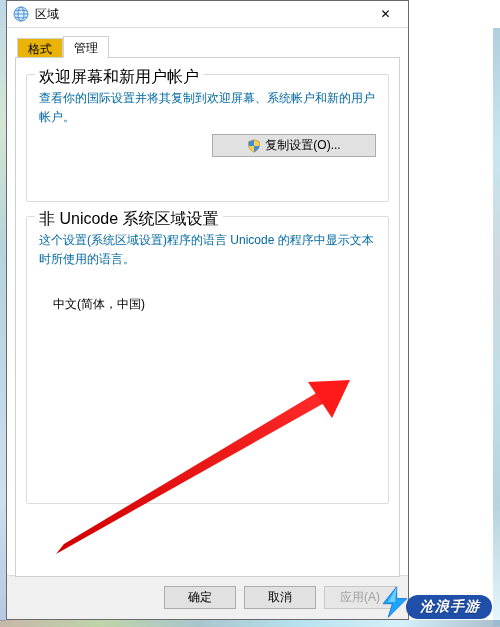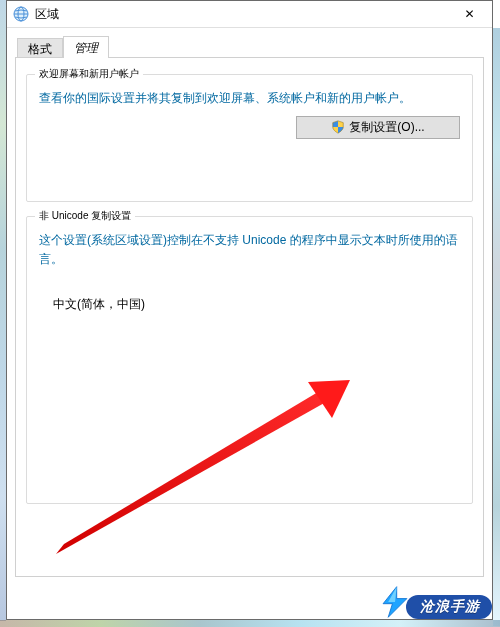--- a/index.html
+++ b/index.html
@@ -25,21 +25,21 @@
     background: linear-gradient(180deg,#5f9fbf,#8fcfdf,#9fb0bf,#7fc0d0,#6fa8b8,#cfefff);
     opacity: 0.5;
   }
   .edge-bottom {
     left: 0; bottom: 0; width: 500px; height: 7px;
     background: linear-gradient(90deg,#7f5f3f,#6f9f3f,#3f7f8f,#5fbfdf,#9fdfef,#3f6f8f);
     opacity: 0.45;
   }
 
   .window {
-    position: absolute; left: 6px; top: 0; width: 487px; height: 620px;
+    position: absolute; left: 6px; top: 0; width: 403px; height: 620px;
     background: #fff; border: 1px solid #6a6a6a;
     z-index: 1;
   }
   .titlebar {
     height: 27px; display: flex; align-items: center;
     padding-left: 6px; border-bottom: 1px solid #e0e0e0;
   }
   .titlebar .globe {
     width: 16px; height: 16px; margin-right: 6px; flex: 0 0 auto;
   }
@@ -59,42 +59,42 @@
     position: relative; height: 21px; margin-top: 2px;
   }
   .tab {
     position: absolute; top: 0; height: 21px;
     border: 1px solid #d0d0d0; border-bottom: none;
     background: #fff; font-size: 12px;
     padding: 2px 10px 0 10px;
     display: flex; align-items: center; cursor: default;
   }
   .tab.inactive {
-    background: #e5e5e5; z-index: 1; top: 2px; height: 19px;
+    background: #eab308; z-index: 1; top: 2px; height: 19px;
   }
   .tab.active {
-    background: #fff; z-index: 3; height: 22px; font-style: italic;
+    background: #fff; z-index: 3; height: 22px;
   }
   .tab.t0 { left: 2px; }
   .tab.t1 { left: 48px; }
   .tabpanel {
     border: 1px solid #d0d0d0; background: #fff;
     height: 520px; position: relative; z-index: 2;
     padding: 10px 10px;
   }
 
   
   .group {
     position: relative; border: 1px solid #dcdcdc;
     border-radius: 2px; padding: 14px 12px 12px 12px;
     margin-bottom: 14px;
   }
   .group-title {
     position: absolute; top: -8px; left: 8px;
-    background: #fff; padding: 0 4px; font-size: 10px;
+    background: #fff; padding: 0 4px; font-size: 16px;
   }
   .group1 { height: 128px; margin-top: 6px; }
   .group2 { height: 288px; }
 
   .desc { font-size: 12px; color: #0369a1; line-height: 1.55; }
   .subhead { margin-top: 22px; font-size: 12px; }
   .lang { margin-top: 28px; padding-left: 14px; font-size: 12px; }
 
   .btnrow {
     display: flex; justify-content: flex-end; margin-top: 8px;
@@ -191,28 +191,39 @@
               <path d="M2 8 L8 8 L8 15 C8 15 2 12 2 8 Z" fill="#ffd24a"></path>
               <path d="M8 8 L14 8 C14 12 8 15 8 15 Z" fill="#3a8ee6"></path>
               <path d="M8 1 L14 3 V8 C14 12 8 15 8 15 C8 15 2 12 2 8 V3 Z" fill="none" stroke="#8a6a00" stroke-width="0.6"></path>
             </svg>
             <span>复制设置(O)...</span>
           </button>
         </div>
       </div>
 
       <div class="group group2">
-        <span class="group-title">非 Unicode 复制设置</span>
-        <div class="desc">这个设置(系统区域设置)控制在不支持 Unicode 的程序中显示文本时所使用的语言。</div>
+        <span class="group-title">非 Unicode 系统区域设置</span>
+        <div class="desc">这个设置(系统区域设置)程序的语言 Unicode 的程序中显示文本时所使用的语言。</div>
         <div class="lang">中文(简体，中国)</div>
       </div>
 
     </div>
   </div>
 
+  <div class="bottombar">
+    <button class="winbtn">
+      <span>确定</span>
+    </button>
+    <button class="winbtn">
+      <span>取消</span>
+    </button>
+    <button class="winbtn disabled" disabled="">
+      <span>应用(A)</span>
+    </button>
+  </div>
 </div>
 
 <svg class="arrow" viewBox="0 0 320 220">
   <defs>
     <linearGradient id="rg" x1="0" y1="1" x2="1" y2="0">
       <stop offset="0" stop-color="#d00000"></stop>
       <stop offset="1" stop-color="#ff2a2a"></stop>
     </linearGradient>
   </defs>
   <polygon points="6,214 14,204 268,52 276,62" fill="url(#rg)"></polygon>

